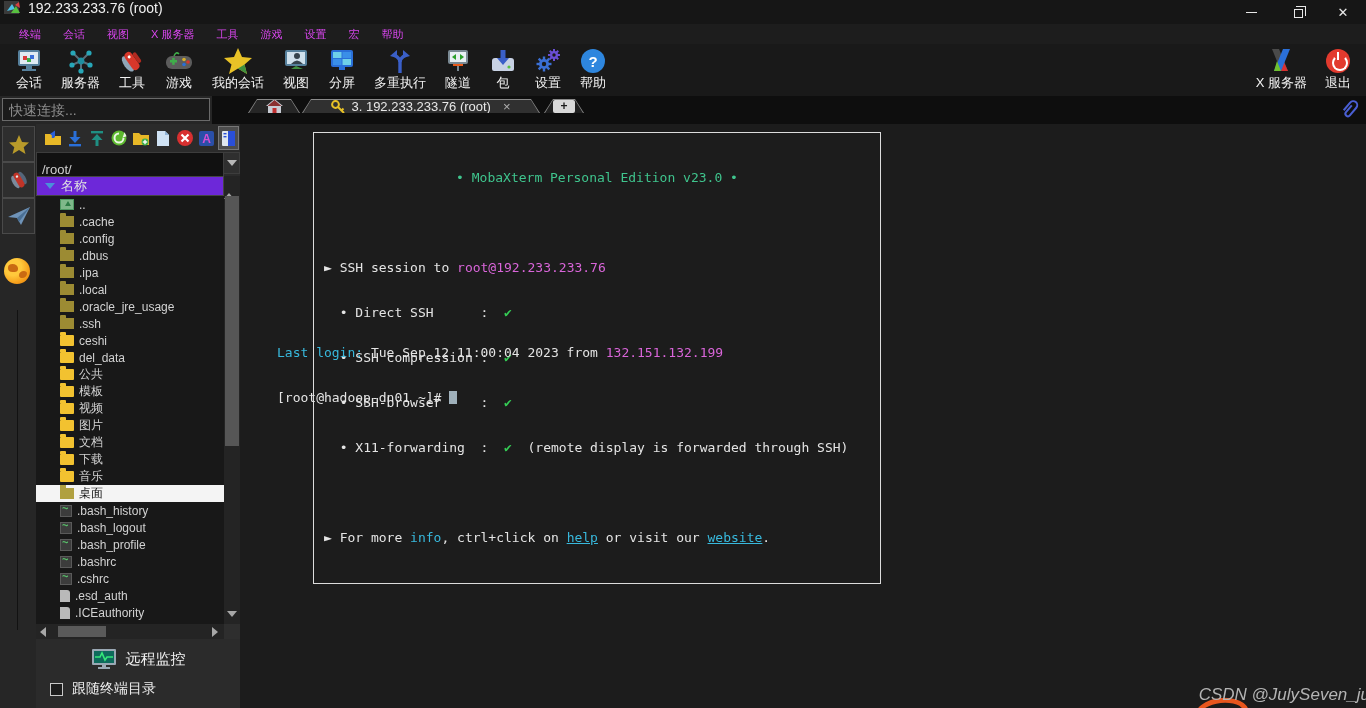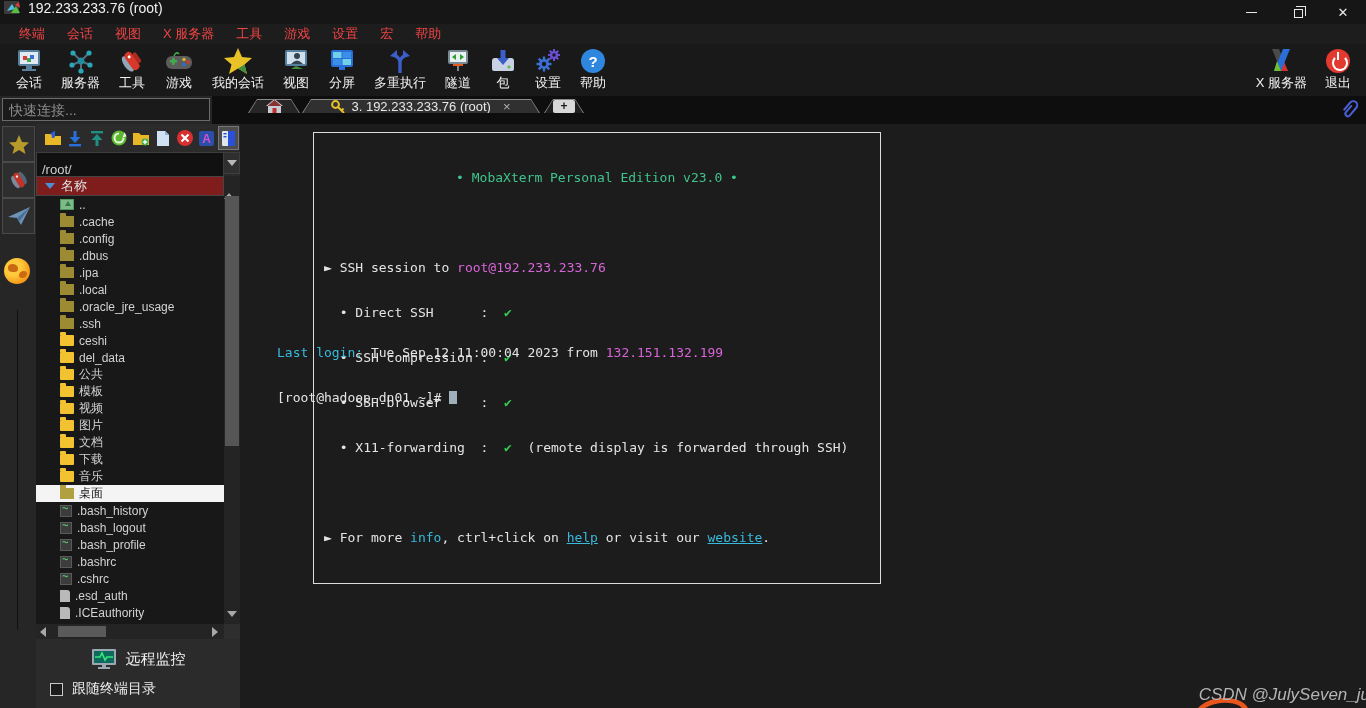--- a/index.html
+++ b/index.html
@@ -12,21 +12,21 @@
   .titlebar .logo { width:18px; height:16px; margin:0 6px 0 4px; }
   .titlebar .title { color:#f0f0f0; font-size:14px; }
   .wincontrols { position:absolute; right:0; top:0; height:24px; display:flex; }
   .winbtn { width:46px; height:24px; display:flex; align-items:center; justify-content:center; color:#e8e8e8; font-size:13px; }
   .glyph-min { width:11px; height:1px; background:#e8e8e8; display:block; }
   .glyph-max { position:relative; width:9px; height:9px; border:1px solid #e8e8e8; margin-left:3px; margin-top:2px; background:#161616;}
   .glyph-max::before { content:""; position:absolute; left:1px; top:-4px; width:9px; height:9px; border:1px solid #e8e8e8; border-left:none; border-bottom:none; }
 
   
   .menubar { position:absolute; left:0; top:24px; width:1366px; height:20px; background:#1d1d1d; display:flex; align-items:center; padding-left:8px; }
-  .menuitem { color:#ef4444; font-size:13px; padding:0 11px; }
+  .menuitem { color:#d946ef; font-size:11px; padding:0 11px; }
 
   
   .toolbar { position:absolute; left:0; top:44px; width:1366px; height:52px; background:#191919; display:flex; align-items:stretch; padding:0 6px; }
   .tbtn { display:flex; flex-direction:column; align-items:center; justify-content:flex-start; padding:3px 9px 2px; }
   .tbtn .ticon { height:28px; display:flex; align-items:center; justify-content:center; }
   .tbtn .tlabel { color:#f2f2f2; font-size:13px; line-height:15px; white-space:nowrap; }
   .toolbar .spacer { flex:1; }
   .circle-help { width:24px; height:24px; border-radius:50%; background:#2e86de; color:#fff; font-weight:bold; font-size:15px; display:flex; align-items:center; justify-content:center; }
   .circle-exit { width:24px; height:24px; border-radius:50%; background:#e23a2e; position:relative; }
   .circle-exit::before { content:""; position:absolute; left:6px; top:6px; width:12px; height:12px; border:2px solid #fff; border-radius:50%; border-top-color:transparent; }
@@ -67,21 +67,21 @@
   .browser { position:absolute; left:36px; top:0; width:204px; height:584px; background:#2b2b2b; }
   .ftoolbar { position:absolute; left:0; top:0; width:204px; height:28px; display:flex; align-items:center; gap:1px; padding-left:6px; }
   .fbtn { width:21px; height:24px; display:flex; align-items:center; justify-content:center; }
   .fbtn.active { background:#4d4d4d; border:1px solid #777; }
   .pathrow { position:absolute; left:0; top:28px; width:204px; height:22px; display:flex; }
   .pathinput { flex:1; background:#111; border:1px solid #3d3d3d; color:#d0d0d0; font-size:13px; padding:16px 5px; }
   .pathdrop { width:22px; background:#2f2f2f; border:1px solid #3d3d3d; border-left:none; display:flex; align-items:center; justify-content:center; }
   .tri-down { width:0; height:0; border-left:5px solid transparent; border-right:5px solid transparent; border-top:6px solid #b8b8b8; }
   .tri-down.blue { border-top-color:#4a90d9; }
 
-  .lheader { position:absolute; left:0; top:52px; width:188px; height:20px; background:#7f1d1d; border:1px solid #454545; display:flex; align-items:center; gap:6px; padding-left:8px; }
+  .lheader { position:absolute; left:0; top:52px; width:188px; height:20px; background:#6d28d9; border:1px solid #454545; display:flex; align-items:center; gap:6px; padding-left:8px; }
   .lheader .hname { color:#e0e0e0; font-size:13px; }
 
   .filelist { position:absolute; left:0; top:72px; width:188px; height:428px; background:#181818; overflow:hidden; }
   .frow { display:flex; align-items:center; height:17px; padding-left:24px; gap:5px; color:#d2d2d2; font-size:12px; white-space:nowrap; }
   .frow.selected { background:#f4f4f4; color:#111; width:188px; }
   .ficon { width:14px; height:11px; position:relative; flex:0 0 14px; }
   .ficon.folder { background:#f2c230; border-radius:1px; }
   .ficon.folder::before { content:""; position:absolute; left:0; top:-3px; width:6px; height:3px; background:#f2c230; border-radius:1px 1px 0 0; }
   .ficon.hidden-folder { background:#9c8b33; }
   .ficon.hidden-folder::before { content:""; position:absolute; left:0; top:-3px; width:6px; height:3px; background:#9c8b33; border-radius:1px 1px 0 0; }

